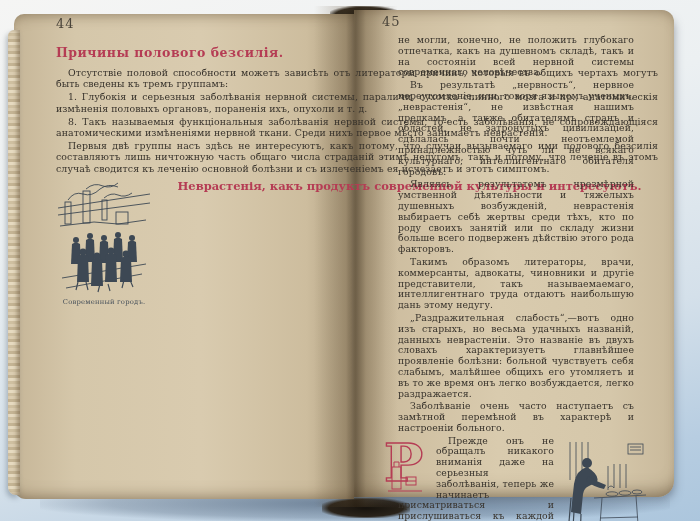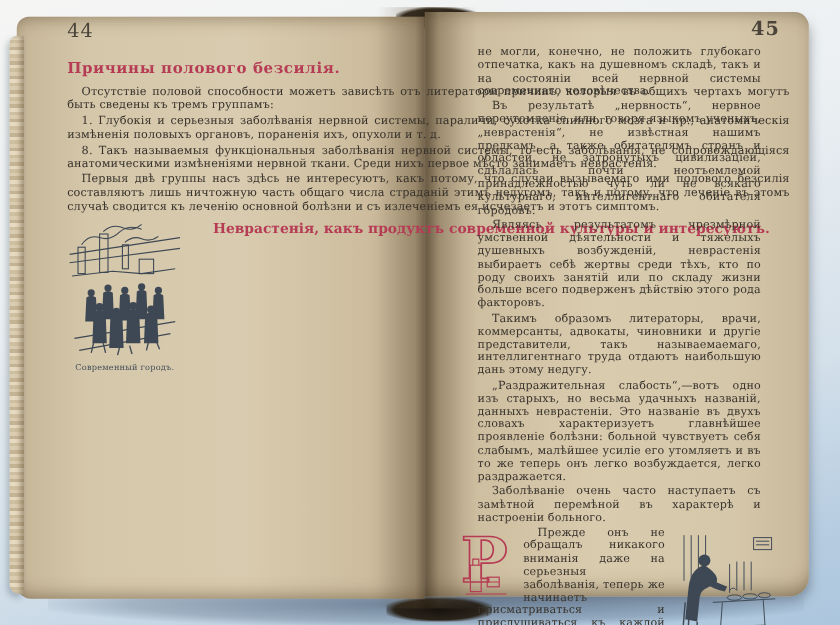--- a/index.html
+++ b/index.html
@@ -39,22 +39,22 @@
   .gutter{
     position:absolute;left:300px;top:0;width:84px;height:100%;
     background:linear-gradient(90deg,rgba(90,72,46,0) 0%,rgba(90,72,46,.28) 38%,rgba(55,42,25,.5) 50%,rgba(90,72,46,.28) 62%,rgba(90,72,46,0) 100%);
     pointer-events:none;
   }
 
   .content{position:absolute;color:#37322b;}
   .content.lc{left:42px;right:16px;top:10px;}
   .content.rc{left:368px;right:24px;top:8px;}
 
-  .pnum{font-size:16px;letter-spacing:1px;color:#4a443a;margin-bottom:6px;}
-  .pnum.r{text-align:right;font-weight:bold;}
+  .pnum{font-size:13px;letter-spacing:1px;color:#4a443a;margin-bottom:6px;}
+  .pnum.r{}
 
   h1.heading{
     margin:14px 0 7px;text-align:left;
     font-size:12.5px;font-weight:bold;color:#b53c54;letter-spacing:.5px;
   }
   h2.subheading{
     margin:6px 0 4px;text-align:center;
     font-size:11.5px;font-weight:bold;color:#b53c54;line-height:13.5px;
   }
   .lc p{margin:0 0 2px;font-size:9.4px;line-height:11.2px;text-align:justify;letter-spacing:.1px;}
@@ -146,21 +146,21 @@
     <h2 class="subheading">Неврастенія, какъ продуктъ современной культуры и интересуютъ.</h2>
     <p class="ind"></p>
   </div>
 
   <div class="content rc">
     <div class="pnum r">45</div>
     <p>не могли, конечно, не положить глубокаго отпечатка, какъ на душевномъ складѣ, такъ и на состояніи всей нервной системы современнаго человѣчества.</p>
     <p class="ind">Въ результатѣ „нервность“, нервное переутомленіе, или, говоря языкомъ ученыхъ, „неврастенія“, не извѣстная нашимъ предкамъ, а также обитателямъ странъ и областей, не затронутыхъ цивилизаціей, сдѣлалась почти неотъемлемой принадлежностью чуть ли не всякаго культурнаго, интеллигентнаго обитателя городовъ.</p>
     <p class="ind">Являясь результатомъ чрезмѣрной умственной дѣятельности и тяжелыхъ душевныхъ возбужденій, неврастенія выбираетъ себѣ жертвы среди тѣхъ, кто по роду своихъ занятій или по складу жизни больше всего подверженъ дѣйствію этого рода факторовъ.</p>
     <p class="ind">Такимъ образомъ литераторы, врачи, коммерсанты, адвокаты, чиновники и другіе представители, такъ называемаемаго, интеллигентнаго труда отдаютъ наибольшую дань этому недугу.</p>
-    <p class="ind">„Раздражительная слабость“,—вотъ одно изъ старыхъ, но весьма удачныхъ названій, данныхъ неврастеніи. Это названіе въ двухъ словахъ характеризуетъ главнѣйшее проявленіе болѣзни: больной чувствуетъ себя слабымъ, малѣйшее усиліе его утомляетъ и въ то же теперь онъ легко возбуждается, легко раздражается.</p>
+    <p class="ind">„Раздражительная слабость“,—вотъ одно изъ старыхъ, но весьма удачныхъ названій, данныхъ неврастеніи. Это названіе въ двухъ словахъ характеризуетъ главнѣйшее проявленіе болѣзни: больной чувствуетъ себя слабымъ, малѣйшее общихъ его утомляетъ и въ то же время онъ легко возбуждается, легко раздражается.</p>
     <p class="ind">Заболѣваніе очень часто наступаетъ съ замѣтной перемѣной въ характерѣ и настроеніи больного.</p>
 
     <div class="fig fr">
       <svg width="84" height="112" viewBox="0 0 84 112">
         <g stroke="#3d4854" fill="none" stroke-width="0.8">
           <line x1="6" y1="4" x2="6" y2="42"></line>
             <line x1="12" y1="4" x2="12" y2="40"></line>
           <line x1="18" y1="4" x2="18" y2="38"></line>
             <line x1="24" y1="4" x2="24" y2="36"></line>
           <line x1="44" y1="28" x2="44" y2="52"></line>

